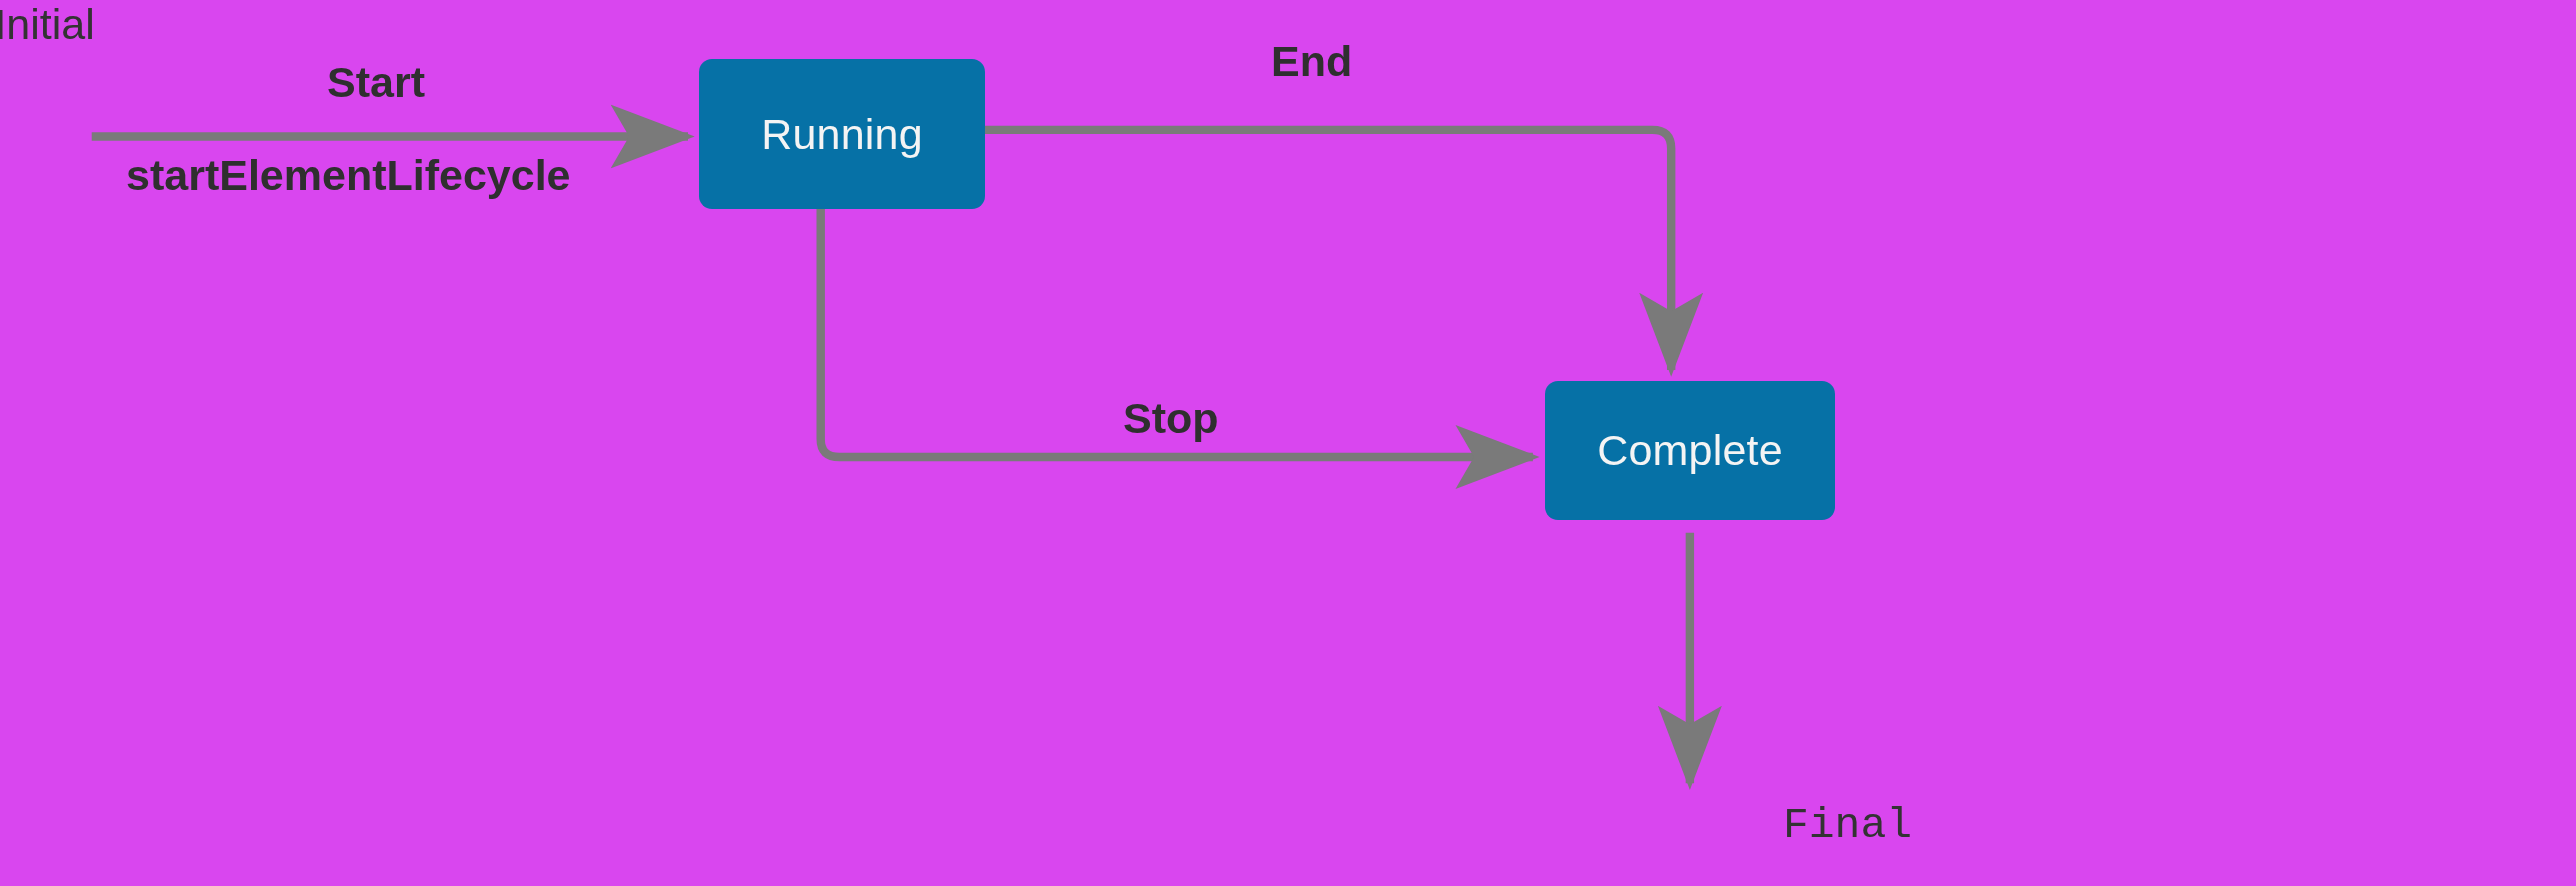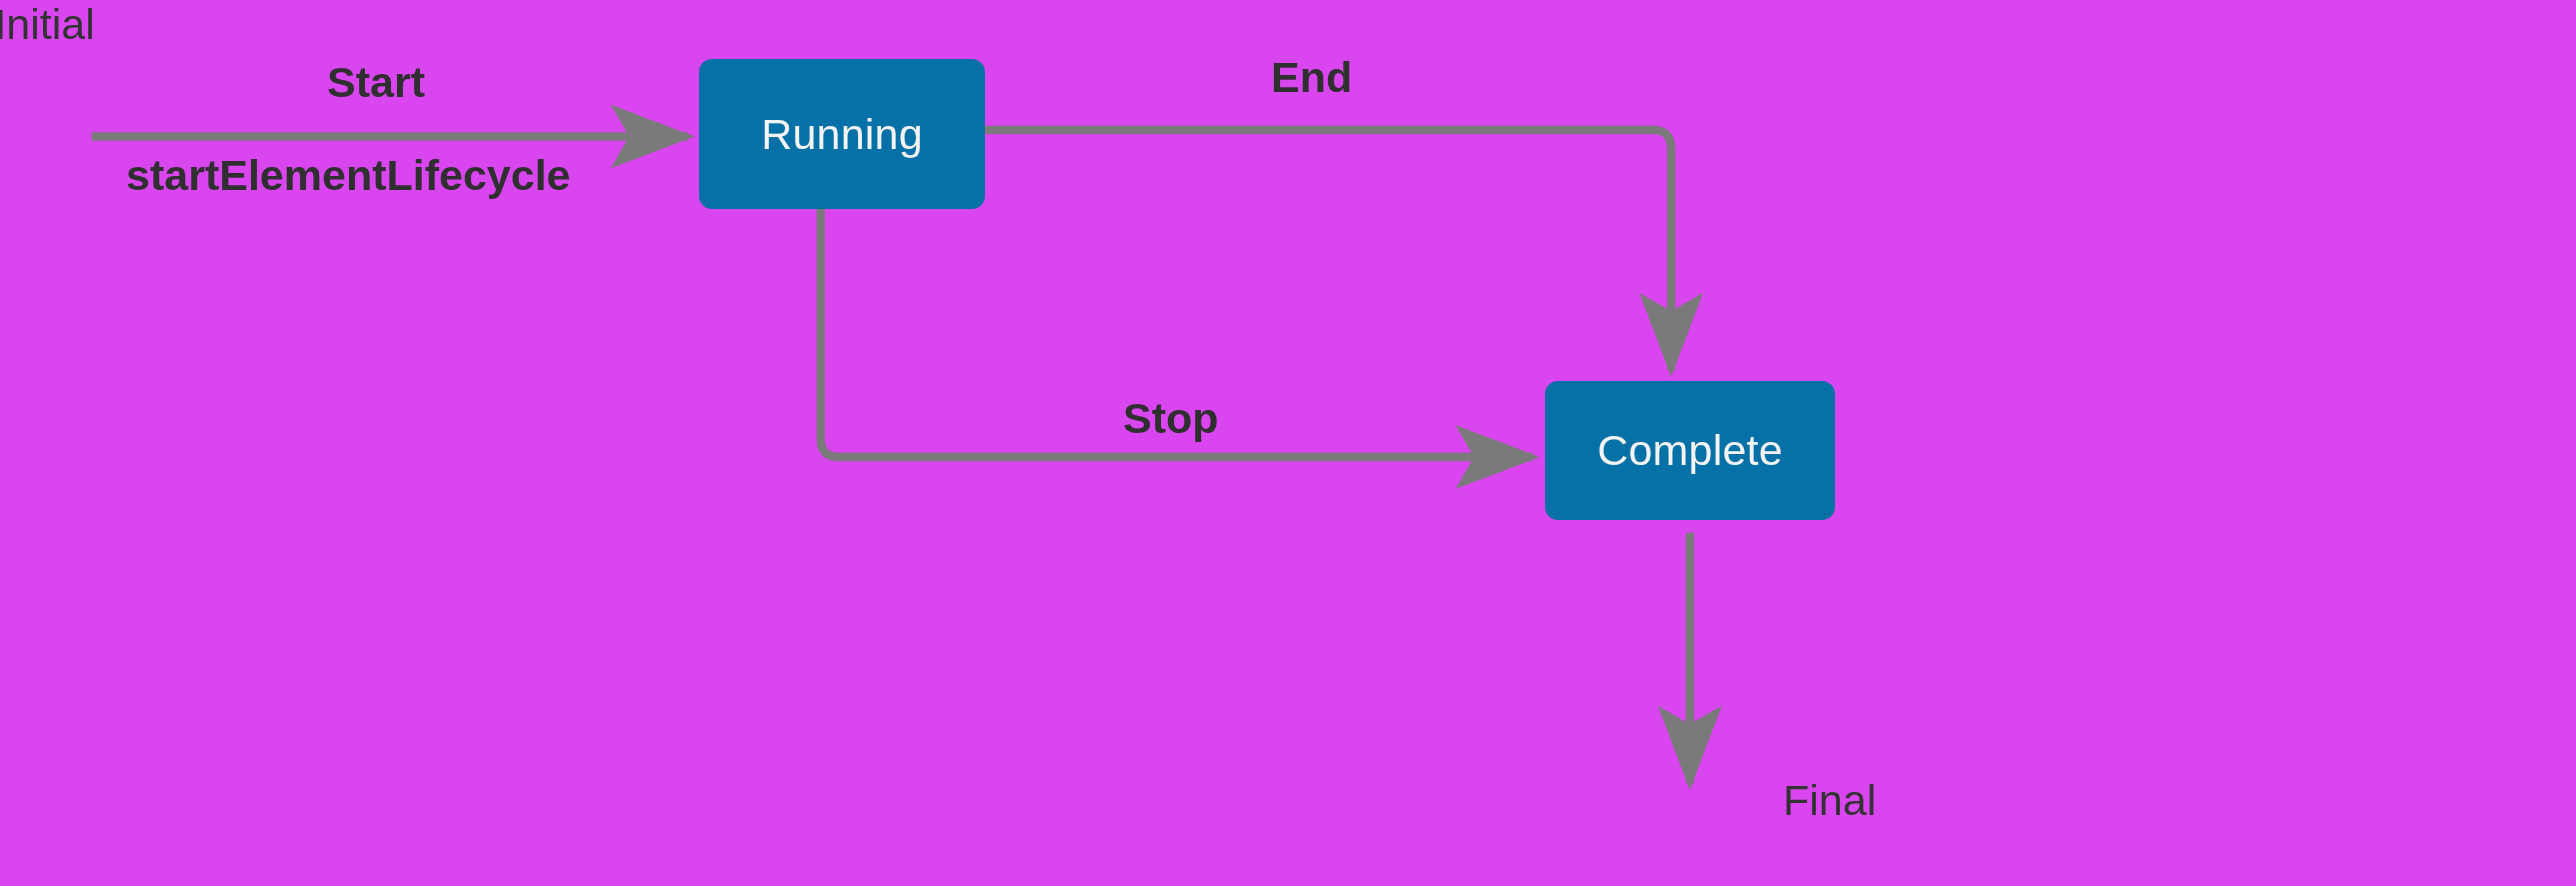--- a/index.html
+++ b/index.html
@@ -72,27 +72,27 @@
 
     <path d="M1053,139 L1768,139 Q1788,139 1788,159 L1788,396" fill="none" stroke="#7A7A7A" stroke-width="9" stroke-linecap="butt" stroke-linejoin="round" marker-end="url(#arrowhead)"></path>
 
     <path d="M878,223 L878,470 Q878,489 898,489 L1640,489" fill="none" stroke="#7A7A7A" stroke-width="9" stroke-linecap="butt" stroke-linejoin="round" marker-end="url(#arrowhead)"></path>
 
     <path d="M1808,570 L1808,838" fill="none" stroke="#7A7A7A" stroke-width="9" marker-end="url(#arrowhead)"></path>
   </svg>
 
   <div class="pseudo-label" style="left:-5.6px; top:2.8px;">Initial</div>
 
-  <div class="pseudo-label" style="left:1783px; top:779px;">Final</div>
+  <div class="pseudo-label" style="left:1783px; top:804px;font-family:Liberation Mono, monospace;">Final</div>
 
   <div class="edge-label" style="left:327px; top:61px;">Start</div>
 
   <div class="edge-label" style="left:126px; top:154px;">startElementLifecycle</div>
 
-  <div class="edge-label" style="left:1271px; top:56px;">End</div>
+  <div class="edge-label" style="left:1271px; top:40px;">End</div>
 
   <div class="edge-label" style="left:1095px; top:397px;margin-left:28px;">Stop</div>
 
 
   <div class="state-node" style="left:699px; top:59px; width:286px; height:150px; background:#0671A6;">
     <span>Running</span>
   </div>
 
   <div class="state-node" style="left:1545px; top:381px; width:290px; height:139px; background:#0671A6;">
     <span>Complete</span>

